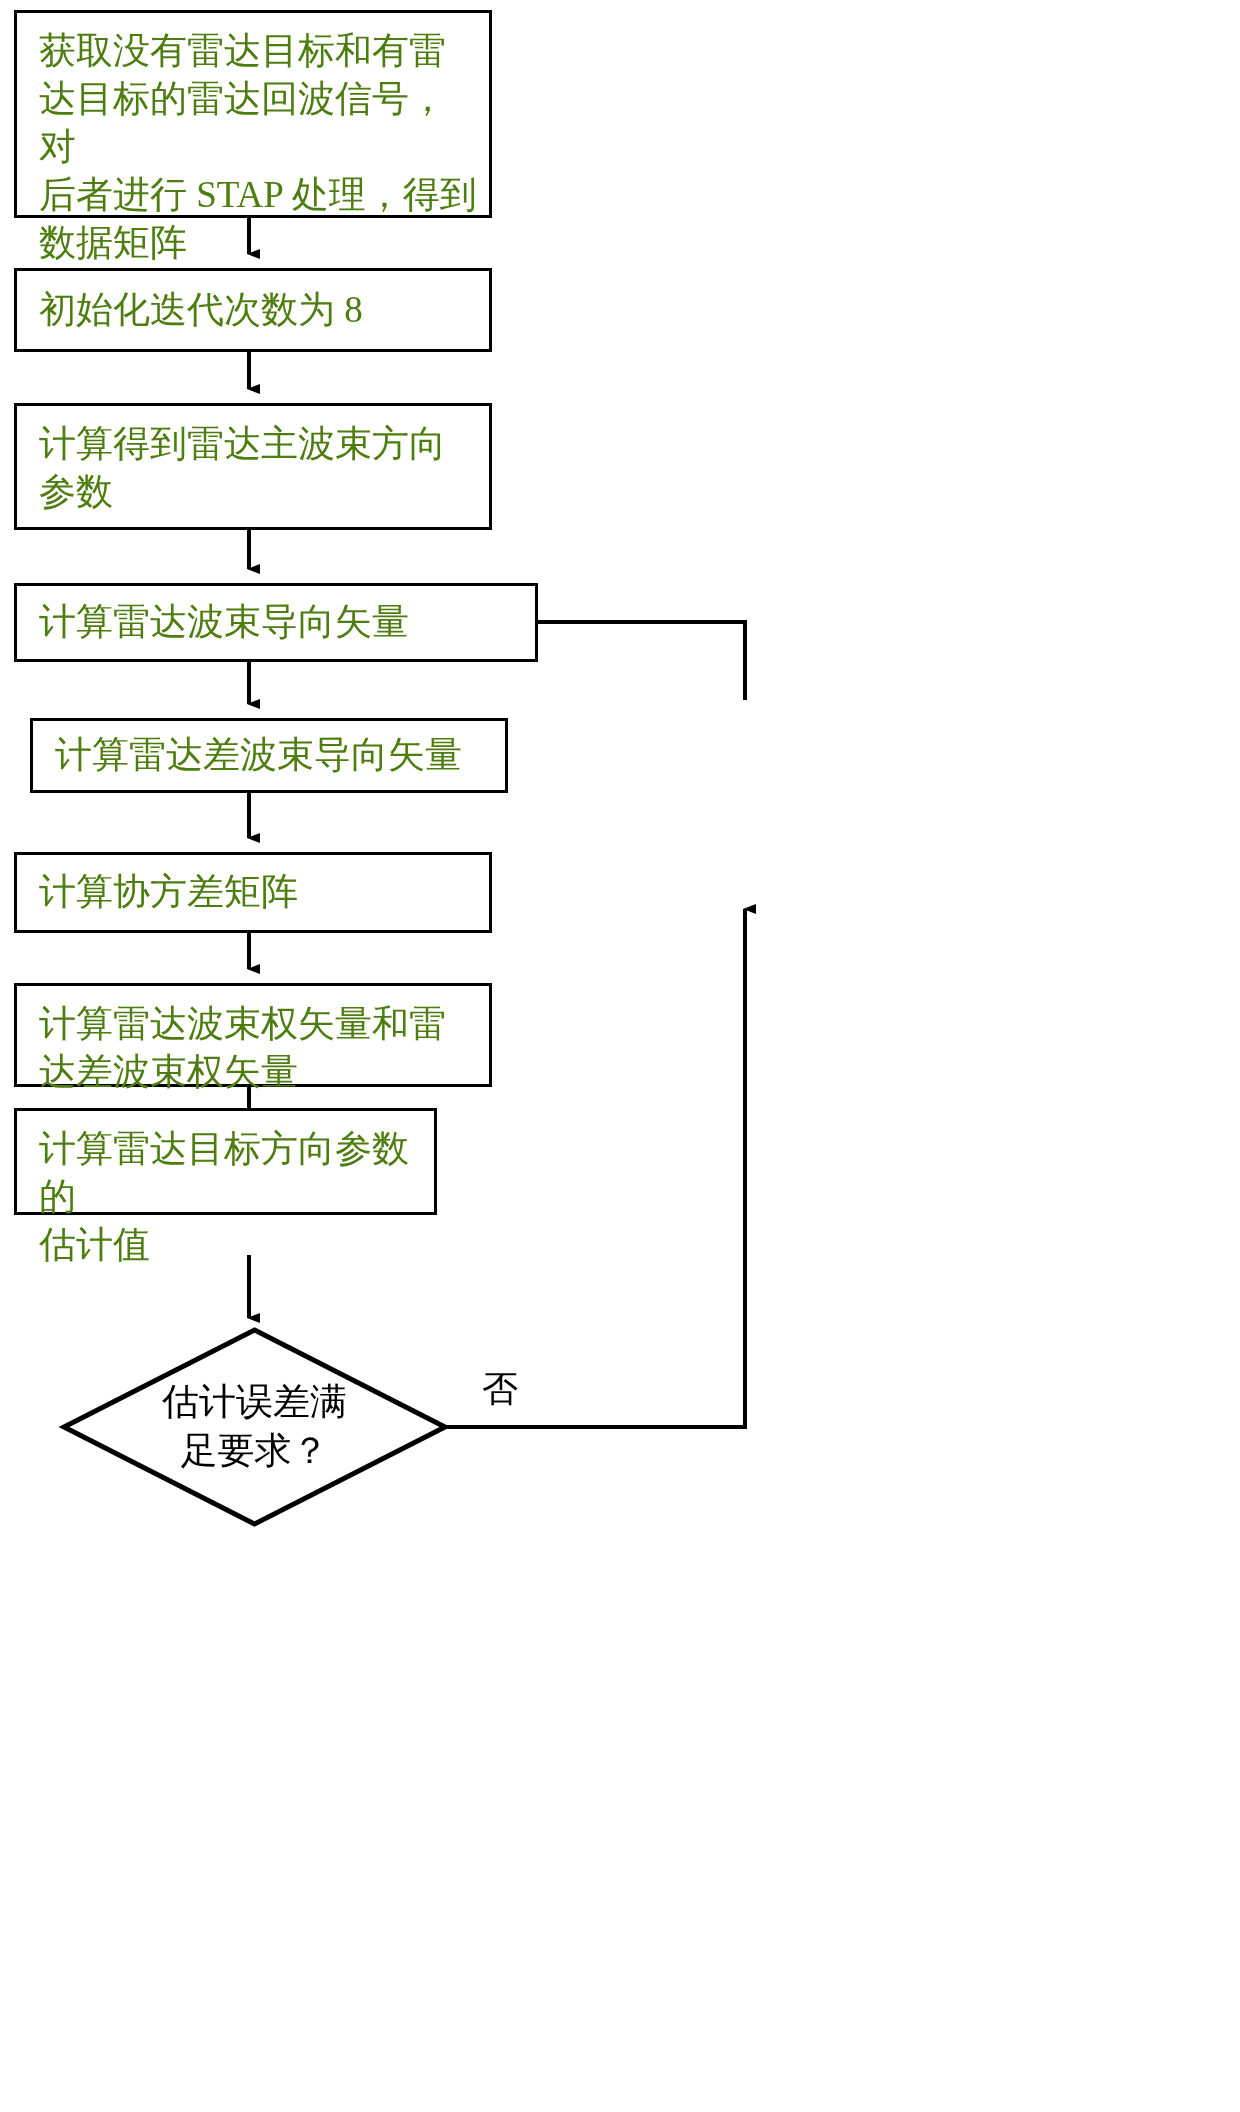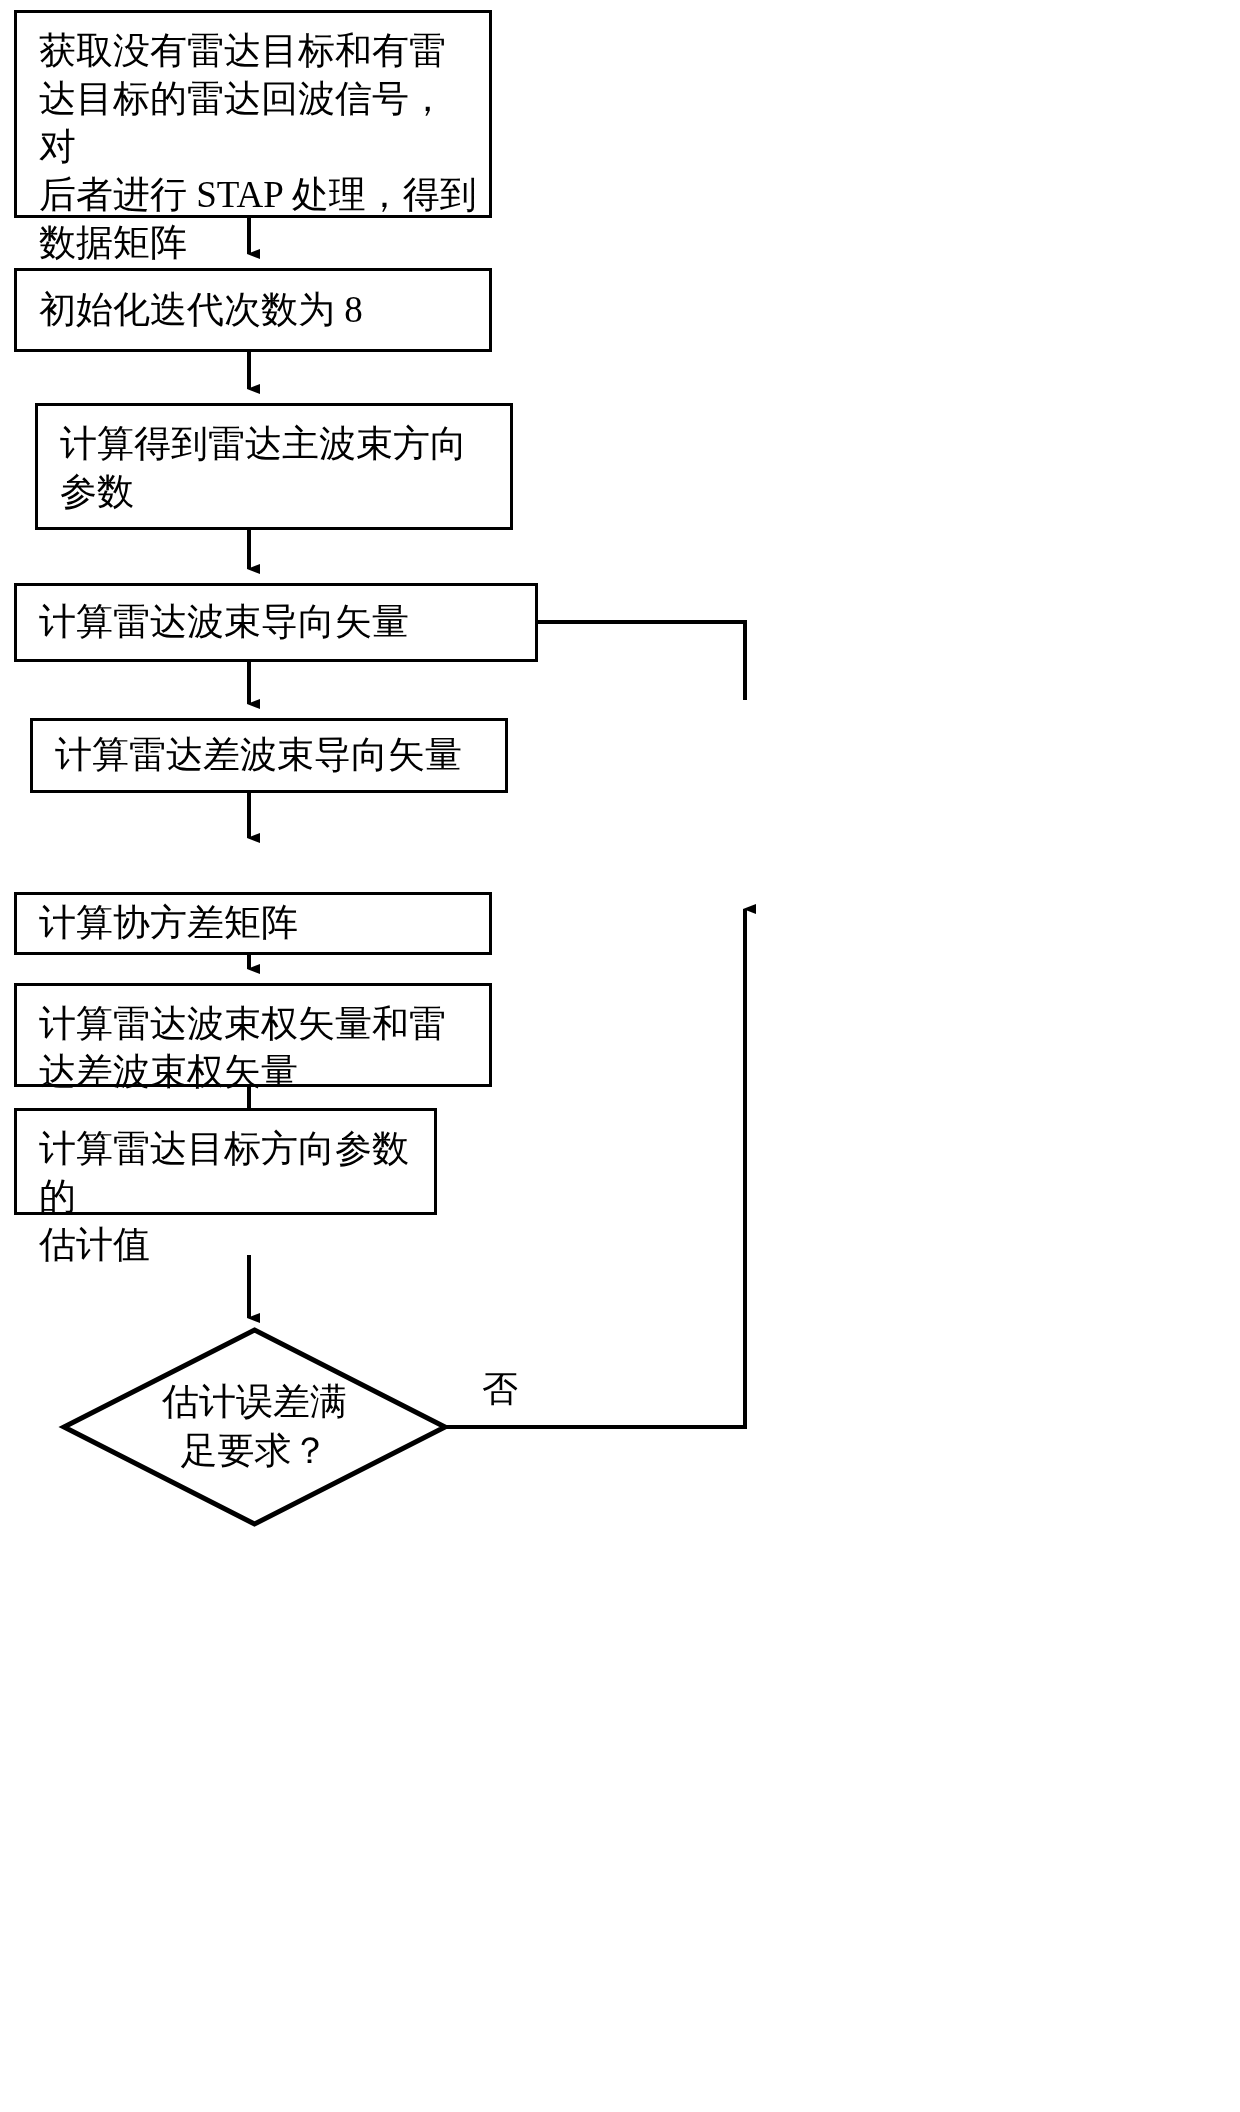--- a/index.html
+++ b/index.html
@@ -22,21 +22,21 @@
     box-sizing: border-box;
     border: 3px solid #000000;
     background: #ffffff;
     display: flex;
     align-items: center;
     justify-content: flex-start;
   }
   .node .label {
     font-size: 37px;
     line-height: 1.30;
-    color: #000000;
+    color: #4d7c0f;
     padding-left: 22px;
     padding-right: 12px;
     letter-spacing: 0px;
     white-space: pre-line;
     font-family: "Liberation Serif", "DejaVu Serif", serif;
     border-radius: 14px;
   }
   .node.top-align {
     align-items: flex-start;
   }
@@ -123,34 +123,34 @@
     <div class="label">获取没有雷达目标和有雷
 达目标的雷达回波信号，对
 后者进行 STAP 处理，得到
 数据矩阵</div>
   </div>
 
   <div class="node" style="left:14px; top:268px; width:478px; height:84px;">
     <div class="label">初始化迭代次数为 8</div>
   </div>
 
-  <div class="node top-align" style="left:14px; top:403px; width:478px; height:127px;margin-left:21px;">
+  <div class="node top-align" style="left:14px; top:403px; width:478px; height:127px;">
     <div class="label">计算得到雷达主波束方向
 参数</div>
   </div>
 
   <div class="node" style="left:14px; top:583px; width:524px; height:79px;">
     <div class="label">计算雷达波束导向矢量</div>
   </div>
 
   <div class="node" style="left:14px; top:718px; width:478px; height:75px;margin-left:16px;">
     <div class="label">计算雷达差波束导向矢量</div>
   </div>
 
-  <div class="node" style="left:14px; top:852px; width:478px; height:63px;margin-top:40px;">
+  <div class="node" style="left:14px; top:852px; width:478px; height:81px;">
     <div class="label">计算协方差矩阵</div>
   </div>
 
   <div class="node top-align" style="left:14px; top:983px; width:478px; height:104px;">
     <div class="label">计算雷达波束权矢量和雷
 达差波束权矢量</div>
   </div>
 
   <div class="node top-align" style="left:14px; top:1108px; width:423px; height:107px;">
     <div class="label">计算雷达目标方向参数的

